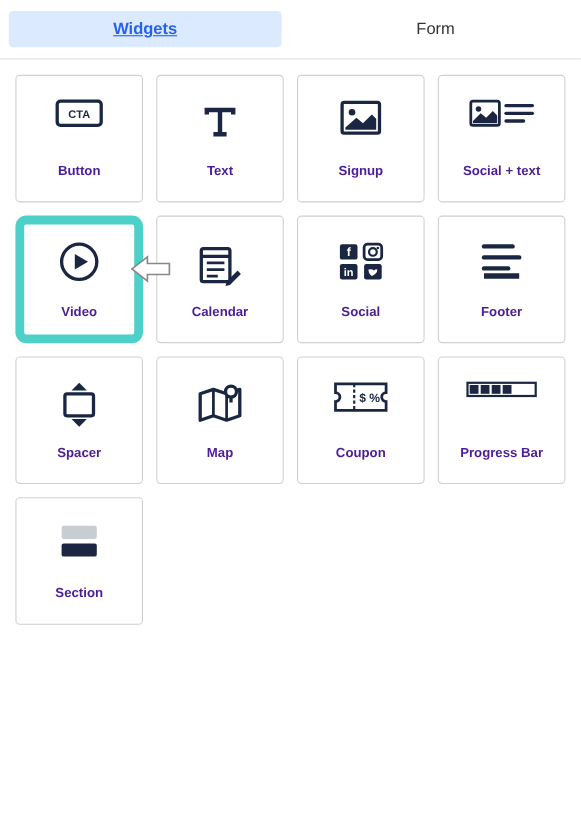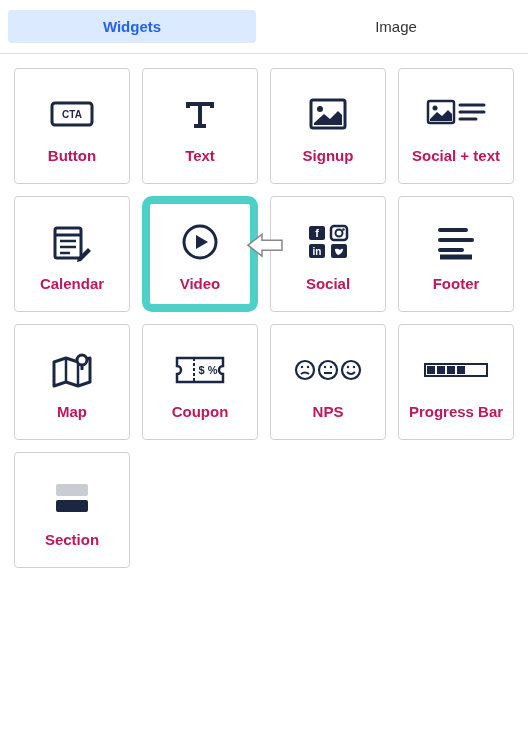--- a/index.html
+++ b/index.html
@@ -20,20 +20,21 @@
       font-weight: 600;
       cursor: pointer;
       color: #333;
     }
     .tab.active {
       background: #dbeafe;
       color: #2563eb;
       border-radius: 4px;
       margin: 10px 8px;
       padding: 8px 0;
+      text-decoration: underline;
     }
     .tab.inactive {
       margin: 10px 8px;
       padding: 8px 0;
       font-weight: 400;
     }
     .grid {
       display: grid;
       grid-template-columns: repeat(4, 1fr);
       gap: 12px;
@@ -51,44 +52,43 @@
       background: #fff;
       position: relative;
     }
     .widget-card.highlighted {
       border: 8px solid #4dd0c7;
       border-radius: 10px;
     }
     .widget-icon {
       height: 50px;
       display: flex;
-      align-items: center;
       justify-content: center;
       margin-bottom: 8px;
     }
     .widget-label {
-      font-size: 15px;
+      font-size: 12px;
       font-weight: 600;
-      color: #be185d;
+      color: #4c1d95;
       text-align: center;
     }
     .arrow-indicator {
       position: absolute;
       right: -36px;
       top: 50%;
       transform: translateY(-70%);
       z-index: 5;
     }
   </style>
 </head>
 <body>
 
 <div class="tabs">
   <div class="tab active">Widgets</div>
-  <div class="tab inactive">Image</div>
+  <div class="tab inactive">Form</div>
 </div>
 
 <div class="grid">
 
   <div class="widget-card">
     <div class="widget-icon">
       <svg width="44" height="26" viewBox="0 0 44 26">
         <rect x="2" y="2" width="40" height="22" rx="3" fill="none" stroke="#1a2642" stroke-width="3"></rect>
         <text x="22" y="17" text-anchor="middle" font-size="10" font-weight="700" fill="#1a2642" font-family="Arial">CTA</text>
       </svg>
@@ -123,47 +123,47 @@
         <circle cx="9" cy="9" r="2.5" fill="#1a2642"></circle>
         <path d="M 4 20 L 11 13 L 16 17 L 22 11 L 26 15 L 26 22 L 4 22 Z" fill="#1a2642"></path>
         <line x1="34" y1="6" x2="58" y2="6" stroke="#1a2642" stroke-width="3" stroke-linecap="round"></line>
         <line x1="34" y1="13" x2="58" y2="13" stroke="#1a2642" stroke-width="3" stroke-linecap="round"></line>
         <line x1="34" y1="20" x2="50" y2="20" stroke="#1a2642" stroke-width="3" stroke-linecap="round"></line>
       </svg>
     </div>
     <div class="widget-label">Social + text</div>
   </div>
 
+  <div class="widget-card highlighted">
+    <div class="arrow-indicator">
+      <svg width="40" height="30" viewBox="0 0 40 30">
+        <path d="M 2 15 L 16 4 L 16 10 L 36 10 L 36 20 L 16 20 L 16 26 Z" fill="#fff" stroke="#888" stroke-width="1.5"></path>
+      </svg>
+    </div>
+    <div class="widget-icon">
+      <svg width="40" height="40" viewBox="0 0 40 40">
+        <circle cx="20" cy="20" r="16" fill="none" stroke="#1a2642" stroke-width="3"></circle>
+        <path d="M 16 13 L 28 20 L 16 27 Z" fill="#1a2642"></path>
+      </svg>
+    </div>
+    <div class="widget-label">Video</div>
+  </div>
+
   <div class="widget-card">
     <div class="widget-icon">
       <svg width="44" height="44" viewBox="0 0 44 44">
         <rect x="5" y="8" width="26" height="30" rx="2" fill="none" stroke="#1a2642" stroke-width="3"></rect>
         <line x1="5" y1="15" x2="31" y2="15" stroke="#1a2642" stroke-width="3"></line>
         <line x1="10" y1="21" x2="26" y2="21" stroke="#1a2642" stroke-width="2.5"></line>
         <line x1="10" y1="27" x2="26" y2="27" stroke="#1a2642" stroke-width="2.5"></line>
         <line x1="10" y1="33" x2="20" y2="33" stroke="#1a2642" stroke-width="2.5"></line>
         <path d="M 28 38 L 38 28 L 41 31 L 31 41 L 27 42 Z" fill="#1a2642"></path>
       </svg>
     </div>
     <div class="widget-label">Calendar</div>
-  </div>
-
-  <div class="widget-card highlighted">
-    <div class="arrow-indicator">
-      <svg width="40" height="30" viewBox="0 0 40 30">
-        <path d="M 2 15 L 16 4 L 16 10 L 36 10 L 36 20 L 16 20 L 16 26 Z" fill="#fff" stroke="#888" stroke-width="1.5"></path>
-      </svg>
-    </div>
-    <div class="widget-icon">
-      <svg width="40" height="40" viewBox="0 0 40 40">
-        <circle cx="20" cy="20" r="16" fill="none" stroke="#1a2642" stroke-width="3"></circle>
-        <path d="M 16 13 L 28 20 L 16 27 Z" fill="#1a2642"></path>
-      </svg>
-    </div>
-    <div class="widget-label">Video</div>
   </div>
 
 
   <div class="widget-card">
     <div class="widget-icon">
       <svg width="46" height="40" viewBox="0 0 46 40">
         <rect x="4" y="4" width="16" height="14" rx="2" fill="#1a2642"></rect>
         <text x="12" y="15" text-anchor="middle" font-size="11" font-weight="700" fill="#fff" font-family="Arial">f</text>
         <rect x="26" y="4" width="16" height="14" rx="3" fill="none" stroke="#1a2642" stroke-width="2.5"></rect>
         <circle cx="34" cy="11" r="3.5" fill="none" stroke="#1a2642" stroke-width="2"></circle>
@@ -183,20 +183,30 @@
         <line x1="4" y1="6" x2="30" y2="6" stroke="#1a2642" stroke-width="4" stroke-linecap="round"></line>
         <line x1="4" y1="16" x2="36" y2="16" stroke="#1a2642" stroke-width="4" stroke-linecap="round"></line>
         <line x1="4" y1="26" x2="26" y2="26" stroke="#1a2642" stroke-width="4" stroke-linecap="round"></line>
         <line x1="4" y1="33" x2="36" y2="33" stroke="#1a2642" stroke-width="5" stroke-linecap="butt"></line>
       </svg>
     </div>
     <div class="widget-label">Footer</div>
   </div>
 
 
+  <div class="widget-card">
+    <div class="widget-icon">
+      <svg width="38" height="44" viewBox="0 0 38 44">
+        <path d="M 19 2 L 12 9 L 26 9 Z" fill="#1a2642"></path>
+        <rect x="6" y="12" width="26" height="20" rx="2" fill="none" stroke="#1a2642" stroke-width="3"></rect>
+        <path d="M 19 42 L 12 35 L 26 35 Z" fill="#1a2642"></path>
+      </svg>
+    </div>
+    <div class="widget-label">Spacer</div>
+  </div>
 
   <div class="widget-card">
     <div class="widget-icon">
       <svg width="44" height="40" viewBox="0 0 44 40">
         <path d="M 4 12 L 16 8 L 28 12 L 40 8 L 40 32 L 28 36 L 16 32 L 4 36 Z" fill="none" stroke="#1a2642" stroke-width="3" stroke-linejoin="round"></path>
         <line x1="16" y1="8" x2="16" y2="32" stroke="#1a2642" stroke-width="2.5"></line>
         <line x1="28" y1="12" x2="28" y2="36" stroke="#1a2642" stroke-width="2.5"></line>
         <circle cx="32" cy="10" r="5" fill="#fff" stroke="#1a2642" stroke-width="3"></circle>
         <path d="M 32 15 L 32 20" stroke="#1a2642" stroke-width="3"></path>
       </svg>
@@ -209,39 +219,20 @@
       <svg width="52" height="30" viewBox="0 0 52 30">
         <path d="M 3 3 L 49 3 L 49 11 A 4 4 0 0 0 49 19 L 49 27 L 3 27 L 3 19 A 4 4 0 0 0 3 11 Z" fill="none" stroke="#1a2642" stroke-width="2.5"></path>
         <line x1="20" y1="3" x2="20" y2="27" stroke="#1a2642" stroke-width="2" stroke-dasharray="3 2"></line>
         <text x="34" y="19" text-anchor="middle" font-size="11" font-weight="700" fill="#1a2642" font-family="Arial">$ %</text>
       </svg>
     </div>
     <div class="widget-label">Coupon</div>
   </div>
 
 
-  <div class="widget-card">
-    <div class="widget-icon">
-      <svg width="70" height="24" viewBox="0 0 70 24">
-        <circle cx="12" cy="12" r="9" fill="none" stroke="#1a2642" stroke-width="2.2"></circle>
-        <circle cx="9" cy="9" r="1.2" fill="#1a2642"></circle>
-          <circle cx="15" cy="9" r="1.2" fill="#1a2642"></circle>
-        <path d="M 8 16 Q 12 13 16 16" fill="none" stroke="#1a2642" stroke-width="2"></path>
-        <circle cx="35" cy="12" r="9" fill="none" stroke="#1a2642" stroke-width="2.2"></circle>
-        <circle cx="32" cy="9" r="1.2" fill="#1a2642"></circle>
-          <circle cx="38" cy="9" r="1.2" fill="#1a2642"></circle>
-        <line x1="31" y1="15" x2="39" y2="15" stroke="#1a2642" stroke-width="2"></line>
-        <circle cx="58" cy="12" r="9" fill="none" stroke="#1a2642" stroke-width="2.2"></circle>
-        <circle cx="55" cy="9" r="1.2" fill="#1a2642"></circle>
-          <circle cx="61" cy="9" r="1.2" fill="#1a2642"></circle>
-        <path d="M 54 14 Q 58 18 62 14" fill="none" stroke="#1a2642" stroke-width="2"></path>
-      </svg>
-    </div>
-    <div class="widget-label">NPS</div>
-  </div>
 
   <div class="widget-card">
     <div class="widget-icon">
       <svg width="66" height="16" viewBox="0 0 66 16">
         <rect x="2" y="2" width="62" height="12" fill="none" stroke="#1a2642" stroke-width="2"></rect>
         <rect x="4" y="4" width="8" height="8" fill="#1a2642"></rect>
         <rect x="14" y="4" width="8" height="8" fill="#1a2642"></rect>
         <rect x="24" y="4" width="8" height="8" fill="#1a2642"></rect>
         <rect x="34" y="4" width="8" height="8" fill="#1a2642"></rect>
       </svg>

